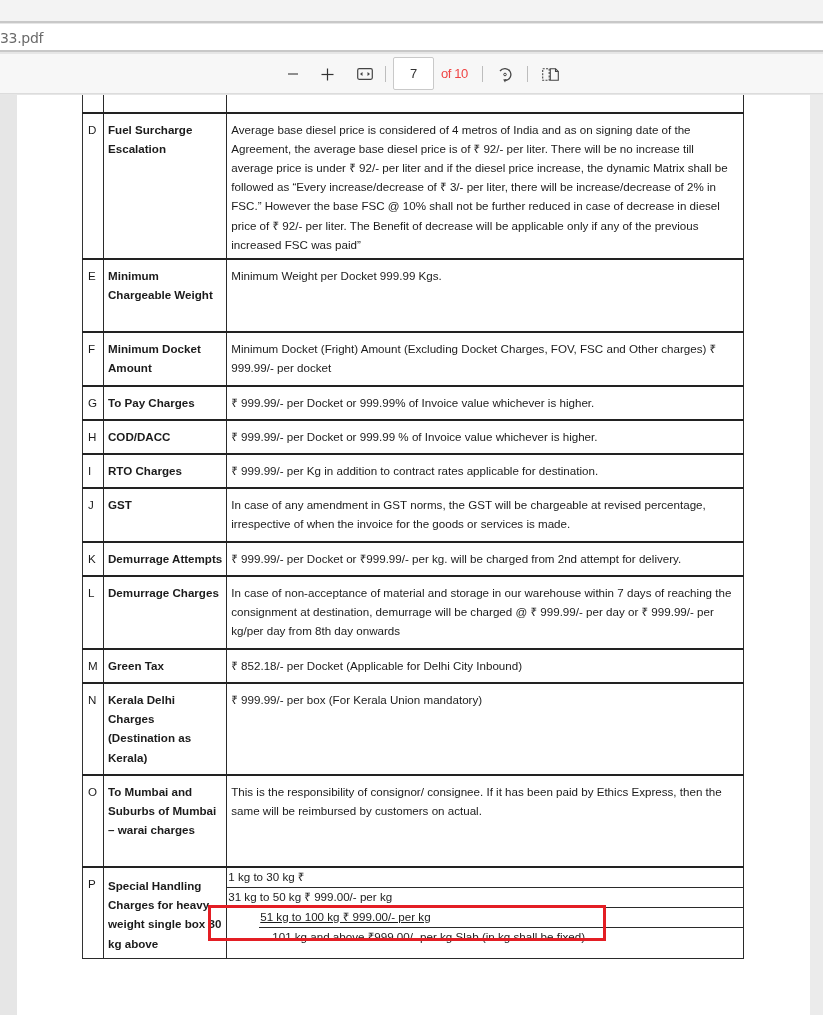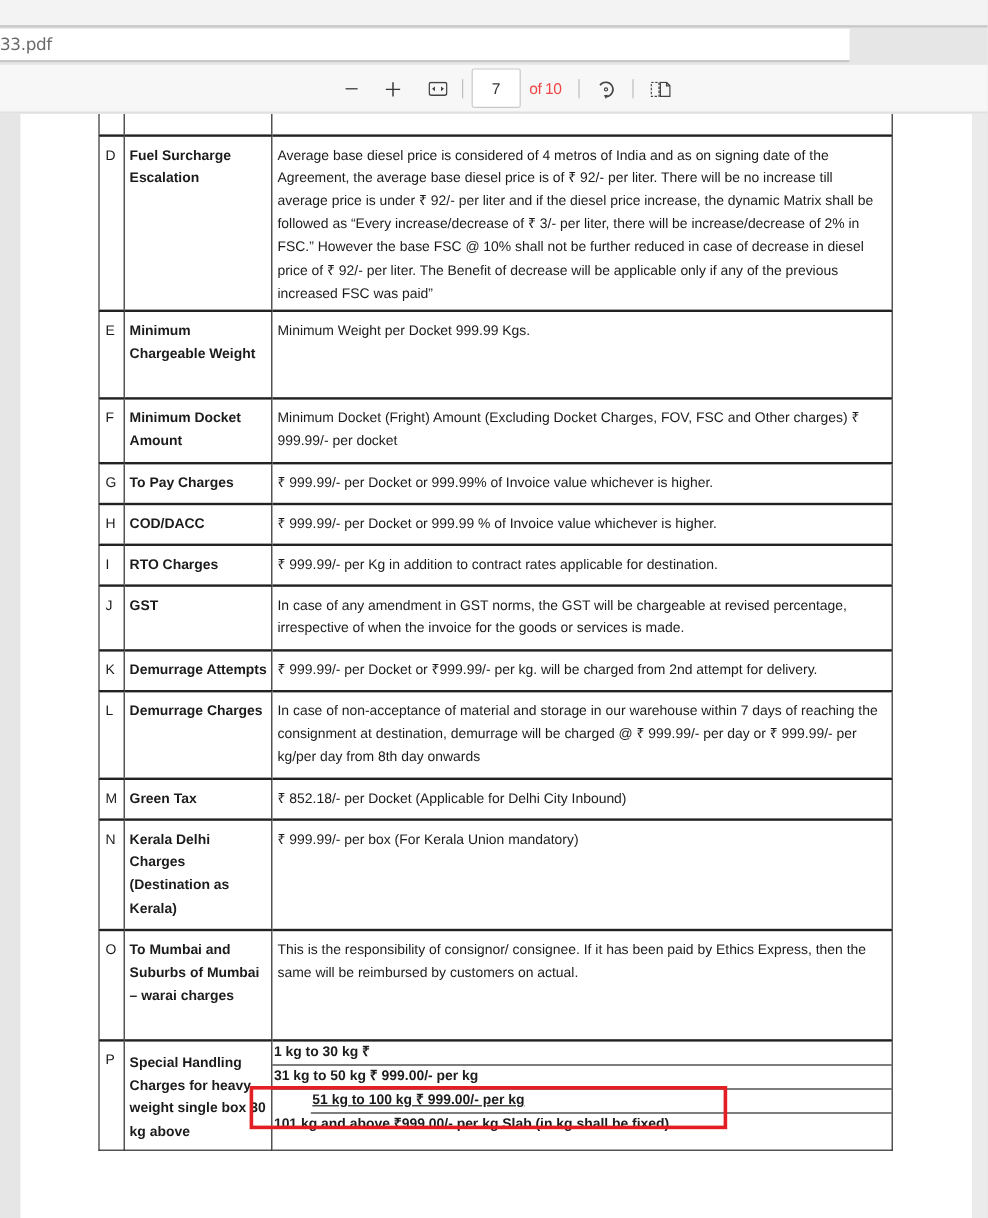--- a/index.html
+++ b/index.html
@@ -1,35 +1,35 @@
 <!DOCTYPE html>
 <html><head>
 <meta charset="utf-8">
 <style>
   * { box-sizing: border-box; margin: 0; padding: 0; }
   html, body { width: 823px; height: 1015px; overflow: hidden; background: #e6e6e6; font-family: "Liberation Sans", sans-serif; }
   .topstrip { position: absolute; left: 0; top: 0; width: 823px; height: 23px; background: #f3f3f3; border-bottom: 2px solid #c8c8c8; }
-  .titlebar { position: absolute; left: 0; top: 24px; width: 708px; height: 28px; background: #ffffff; border-bottom: 2px solid #c8c8c8; }
+  .titlebar { position: absolute; left: 0; top: 24px; width: 823px; height: 28px; background: #ffffff; border-bottom: 2px solid #c8c8c8; }
   .titlebar .fname { position: absolute; left: 0; top: 6px; font-size: 14px; color: #6a6a6a; font-family: "DejaVu Sans", sans-serif; letter-spacing: -0.3px; }
   .toolbar { position: absolute; left: 0; top: 54px; width: 823px; height: 40px; background: #f7f7f7; border-bottom: 1px solid #dcdcdc; }
   .tb-item { position: absolute; top: 0; height: 40px; display: flex; align-items: center; justify-content: center; color: #3a3a3a; }
   .tb-sep { position: absolute; top: 12px; width: 1px; height: 16px; background: #bdbdbd; }
   .page-input { position: absolute; left: 393px; top: 3px; width: 41px; height: 33px; border: 1px solid #c9c9c9; background: #fff; border-radius: 2px; font-size: 13px; color: #333; display: flex; align-items: center; justify-content: center; font-family: "Liberation Sans", sans-serif; }
   .of-total { position: absolute; left: 441px; top: 12px; font-size: 13px; color: #ef4444; letter-spacing: -0.4px; }
   .viewer { position: absolute; left: 0; top: 95px; width: 823px; height: 920px; background: #e6e6e6; overflow: hidden; }
   .page { position: absolute; left: 17px; top: -10px; width: 793px; height: 940px; background: #ffffff; }
   .scrollgutter { position: absolute; right: 0; top: 0; width: 13px; height: 920px; background: #ebebeb; }
   table.doc { position: absolute; left: 65px; top: 0; border-collapse: collapse; width: 662px; font-family: "Liberation Sans", sans-serif; font-size: 11.6px; color: #1b1b1b; line-height: 19.2px; }
   table.doc td { border: 1px solid #2a2a2a; vertical-align: top; padding: 0; }
   td.letter { width: 21px; padding: 6px 0 4px 5px !important; border-left: 1.5px solid #333 !important; }
   td.label { width: 107px; padding: 6px 4px 4px 4px !important; font-weight: bold; }
   td.desc { padding: 6px 5px 4px 4px !important; }
   tr.thick > td { border-top: 2px solid #222; }
   .slab { border-bottom: 1px solid #2a2a2a; height: 20px; line-height: 18px; padding-left: 1px; white-space: nowrap; overflow: hidden; }
-  .slab:last-child { border-bottom: none; height: 27px; }
+  .slab:last-child { border-bottom: none; height: 27px; margin-left: 44px; }
   .highlight { position: absolute; left: 208px; top: 905px; width: 398px; height: 36px; border: 3px solid #e31e24; pointer-events: none; }
   svg { display: block; }
 </style>
 </head>
 <body>
 
 <div class="topstrip"></div>
 
 <div class="titlebar">
   <span class="fname">33.pdf</span>
@@ -141,21 +141,21 @@
         <td class="desc">₹ 999.99/- per box (For Kerala Union mandatory)</td>
       </tr>
       <tr class="thick" style="height:92px;">
         <td class="letter">O</td>
         <td class="label">To Mumbai and Suburbs of Mumbai – warai charges</td>
         <td class="desc">This is the responsibility of consignor/ consignee. If it has been paid by Ethics Express, then the same will be reimbursed by customers on actual.</td>
       </tr>
       <tr class="thick" style="height:92px;">
         <td class="letter">P</td>
         <td class="label" style="padding-top:8px !important;">Special Handling Charges for heavy weight single box 30 kg above</td>
-        <td class="desc" style="padding:0 !important;font-weight:bold;">
+        <td class="desc" style="padding:0 !important;">
           <div class="slab">1 kg to 30 kg ₹</div>
           <div class="slab">31 kg to 50 kg ₹ 999.00/- per kg</div>
           <div class="slab" style="text-decoration:underline;margin-left:32px;">51 kg to 100 kg ₹ 999.00/- per kg</div>
           <div class="slab">101 kg and above ₹999.00/- per kg Slab (in kg shall be fixed)</div>
         </td>
       </tr>
     </tbody>
       </table>
   </div>
   <div class="scrollgutter"></div>

